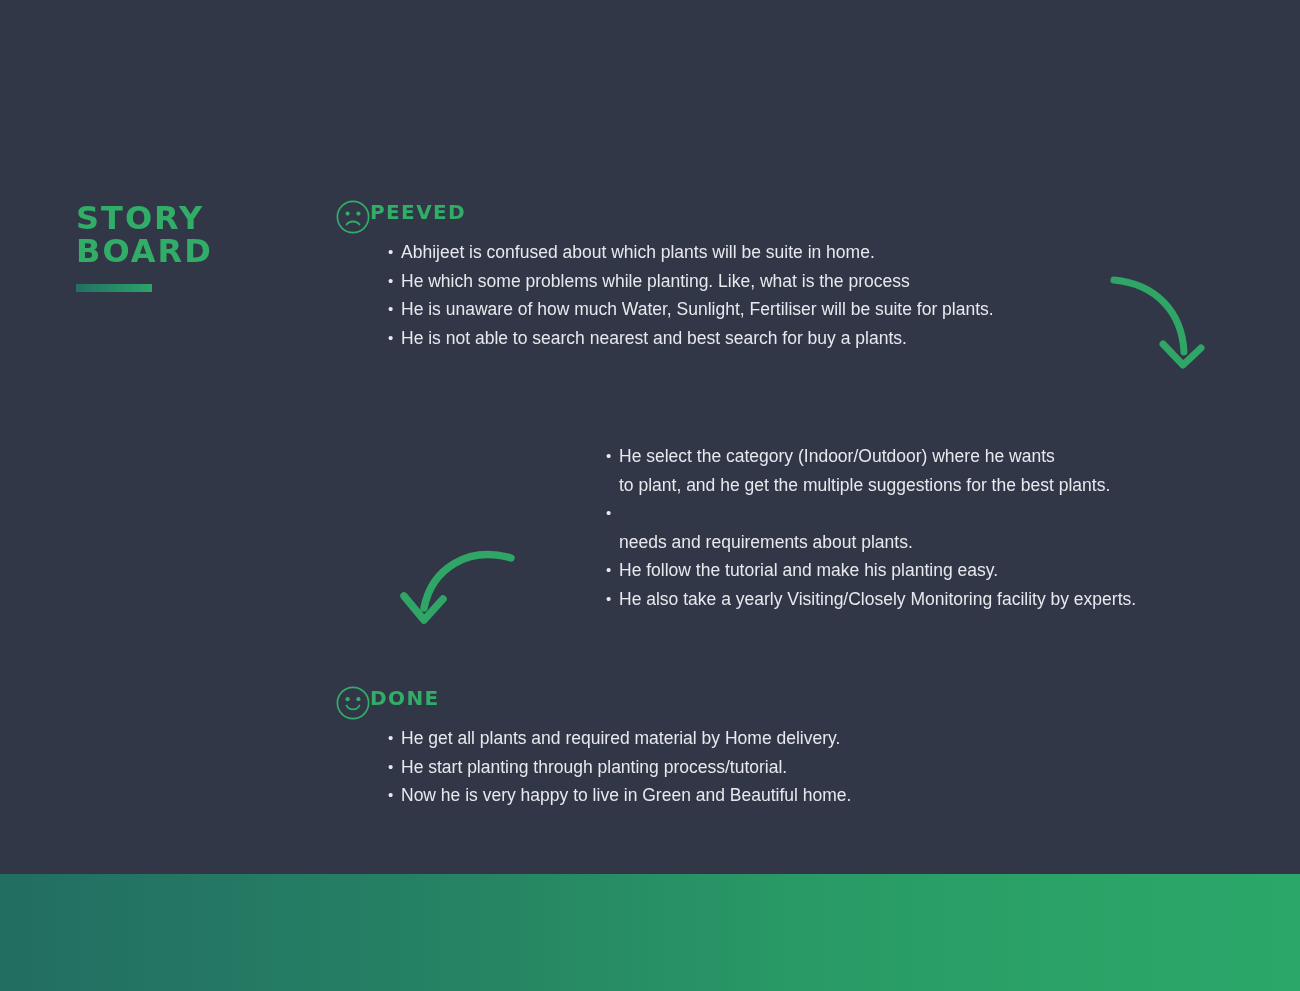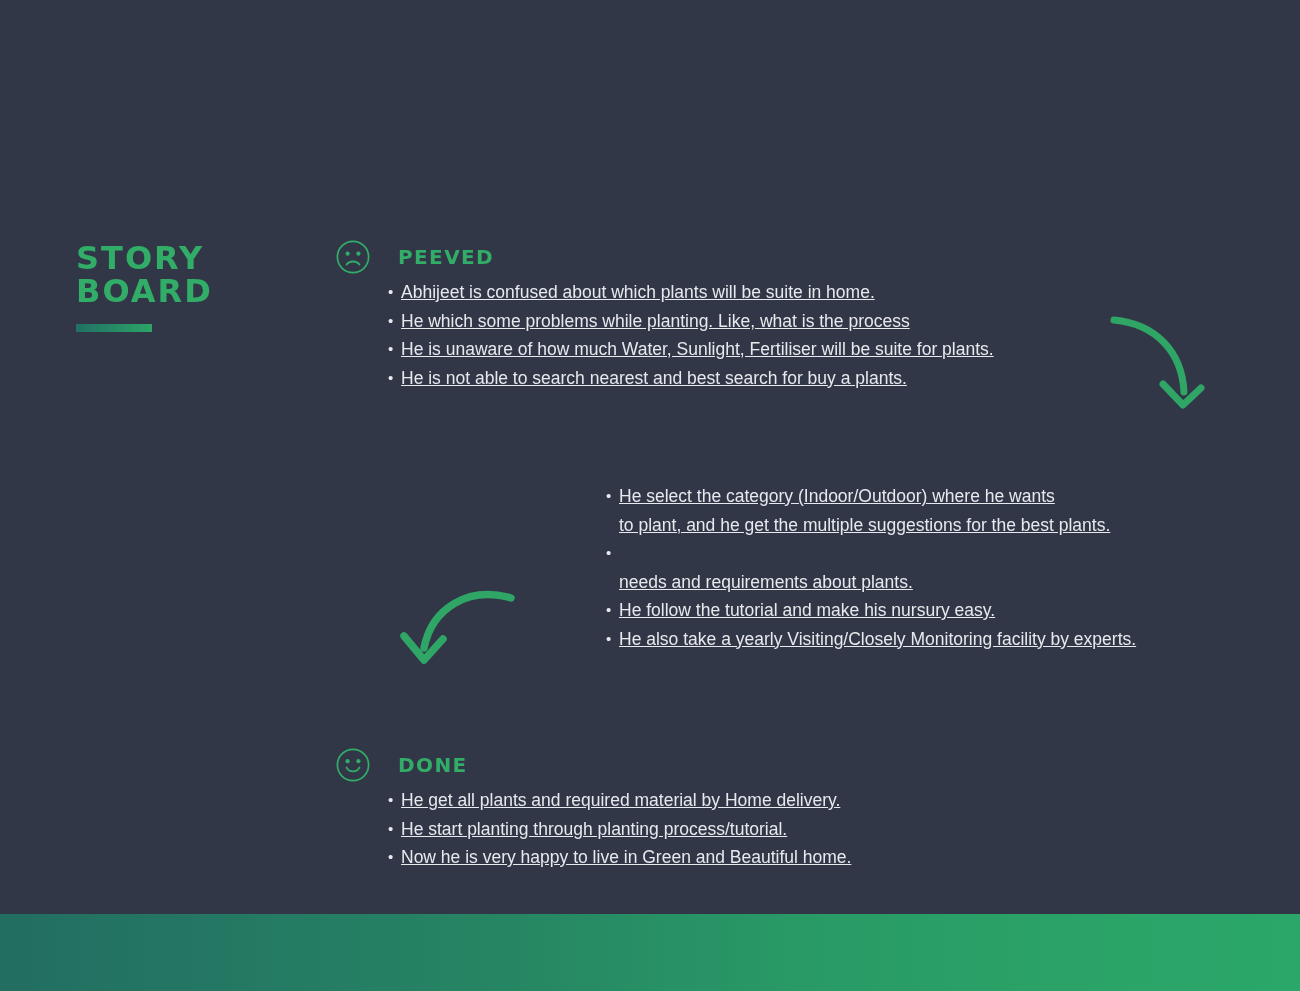--- a/index.html
+++ b/index.html
@@ -13,21 +13,20 @@
     font-family: "Liberation Sans", sans-serif;
     overflow: hidden;
     position: relative;
   }
 
   #board {
     position: absolute;
     inset: 0;
     width: 1300px;
     height: 797px;
-    margin-top: 40px;
   }
 
   
   .title-block {
     position: absolute;
     left: 76px;
     top: 202px;
     width: 260px;
   }
   .title-line {
@@ -44,22 +43,22 @@
     height: 8px;
     background: linear-gradient(90deg, #227062 0%, #2BA468 100%);
   }
 
   
   .section {
     position: absolute;
   }
   .section-head {
     display: flex;
-    align-items: center;
-    gap: 28px;
+    align-items: flex-start;
+    gap: 0;
     height: 34px;
   }
   .face-icon {
     width: 34px;
     height: 34px;
     flex: 0 0 34px;
     display: block;
   }
   .section-title {
     font-size: 20px;
@@ -85,34 +84,33 @@
   }
   .bullet .dot {
     flex: 0 0 auto;
     width: 13px;
     color: #E7E9EE;
     font-size: 15px;
     line-height: 28.5px;
   }
   .bullet .btxt {
     white-space: nowrap;
-    text-decoration: underline;
   }
   .bullet.cont .dot {
     visibility: hidden;
   }
 
   
   #section-peeved  { left: 336px; top: 200px; }
   #section-peeved  .bullets { margin-left: 52px; margin-top: 4px; }
 
   #section-focused { left: 554px; top: 438px; }
   #section-focused .bullets { margin-left: 52px; margin-top: 4px; }
 
-  #section-done    { left: 336px; top: 708px; }
+  #section-done    { left: 336px; top: 686px; }
   #section-done    .bullets { margin-left: 52px; margin-top: 4px; }
 
   
   .arrow {
     position: absolute;
   }
   #arrow-down-right { left: 1108px; top: 268px; }
   #arrow-down-left  { left: 398px;  top: 538px; }
 
   
@@ -178,21 +176,21 @@
       </li>
       <li class="bullet">
         <span class="dot">•</span>
       </li>
       <li class="bullet cont">
         <span class="dot">•</span>
         <span class="btxt">needs and requirements about plants.</span>
       </li>
       <li class="bullet">
         <span class="dot">•</span>
-        <span class="btxt">He follow the tutorial and make his nursury easy.</span>
+        <span class="btxt">He follow the tutorial and make his planting easy.</span>
       </li>
       <li class="bullet">
         <span class="dot">•</span>
         <span class="btxt">He also take a yearly Visiting/Closely Monitoring facility by experts.</span>
       </li>
     </ul>
   </div>
 
   <div class="section" id="section-done">
     <div class="section-head">

